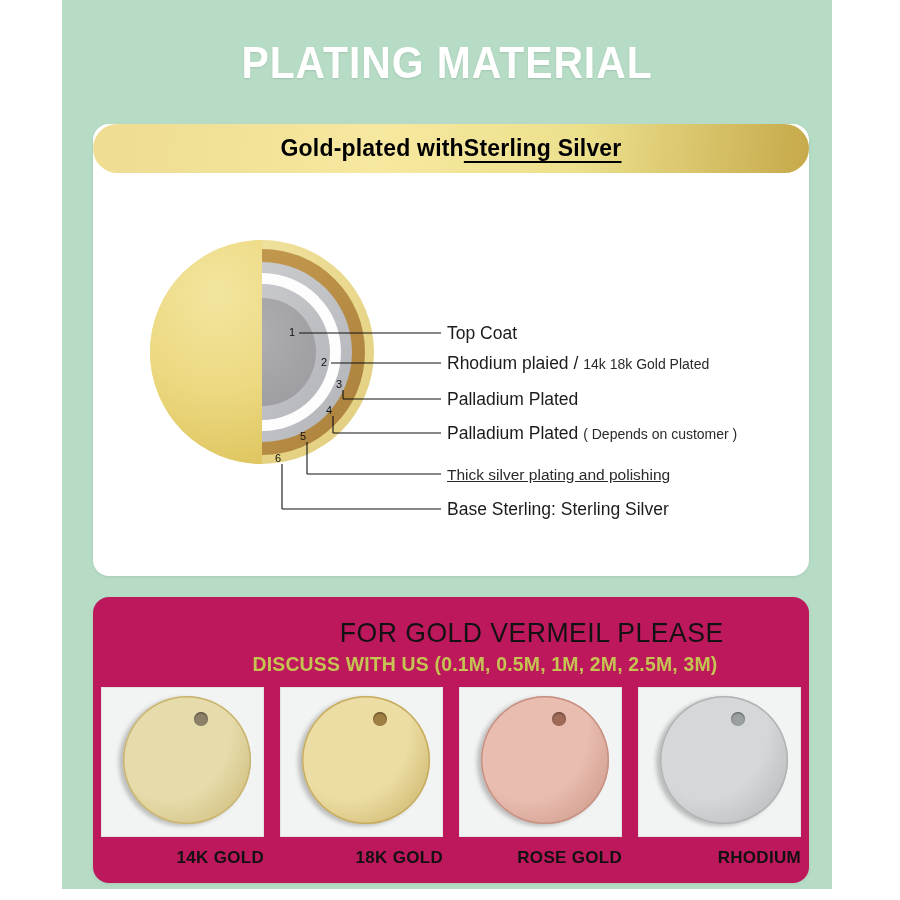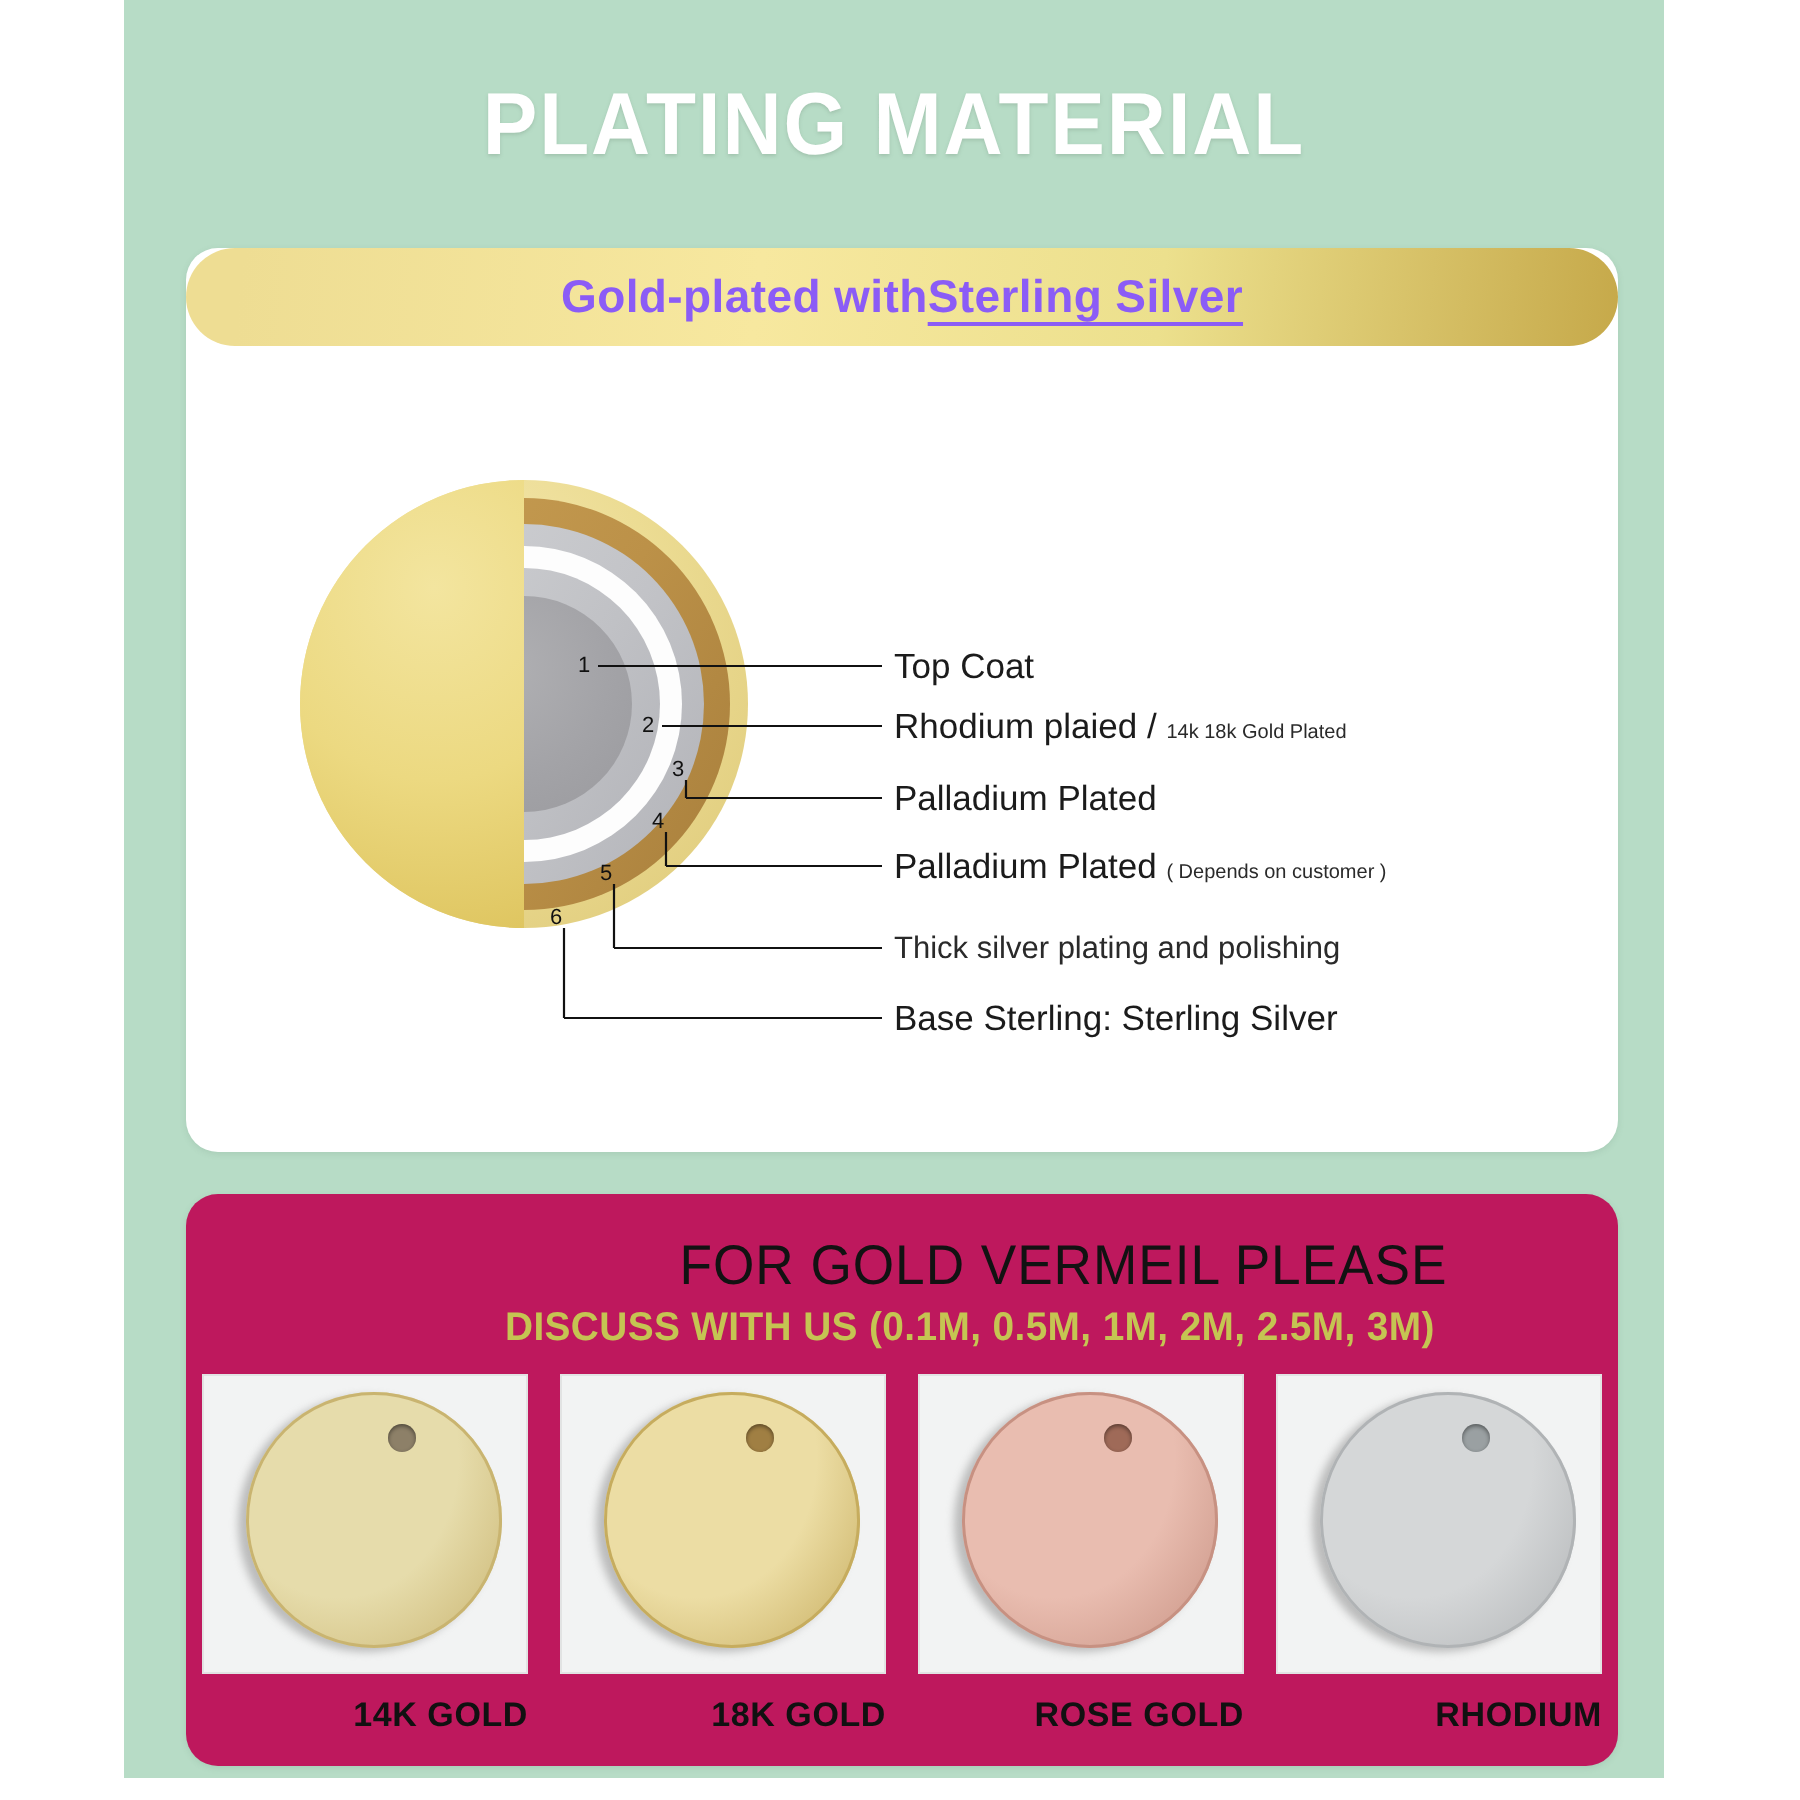--- a/index.html
+++ b/index.html
@@ -83,21 +83,21 @@
     position: absolute;
     left: 0;
     top: 0;
     width: 716px;
     height: 49px;
     display: flex;
     align-items: center;
     justify-content: center;
     font-size: 23px;
     font-weight: 700;
-    color: #8b5cf6;
+    color: #000000;
     letter-spacing: 0.2px;
     white-space: nowrap;
   }
   .banner-plain { }
   .banner-underline {
     text-decoration: underline;
     text-decoration-thickness: 2px;
     text-underline-offset: 5px;
   }
 
@@ -147,26 +147,27 @@
   
   .lbl {
     position: absolute;
     left: 354px;
     white-space: nowrap;
     color: #1b1b1b;
     font-size: 17.5px;
     line-height: 1;
   }
   .lbl .sub {
-    font-size: 10px;
+    font-size: 14px;
     color: #2a2a2a;
   }
   .lbl.small {
     font-size: 15.5px;
     color: #2a2a2a;
+    text-decoration: underline;
   }
 
   
   #card-bottom {
     position: absolute;
     left: 93px;
     top: 597px;
     width: 716px;
     height: 286px;
     background: #be185d;

